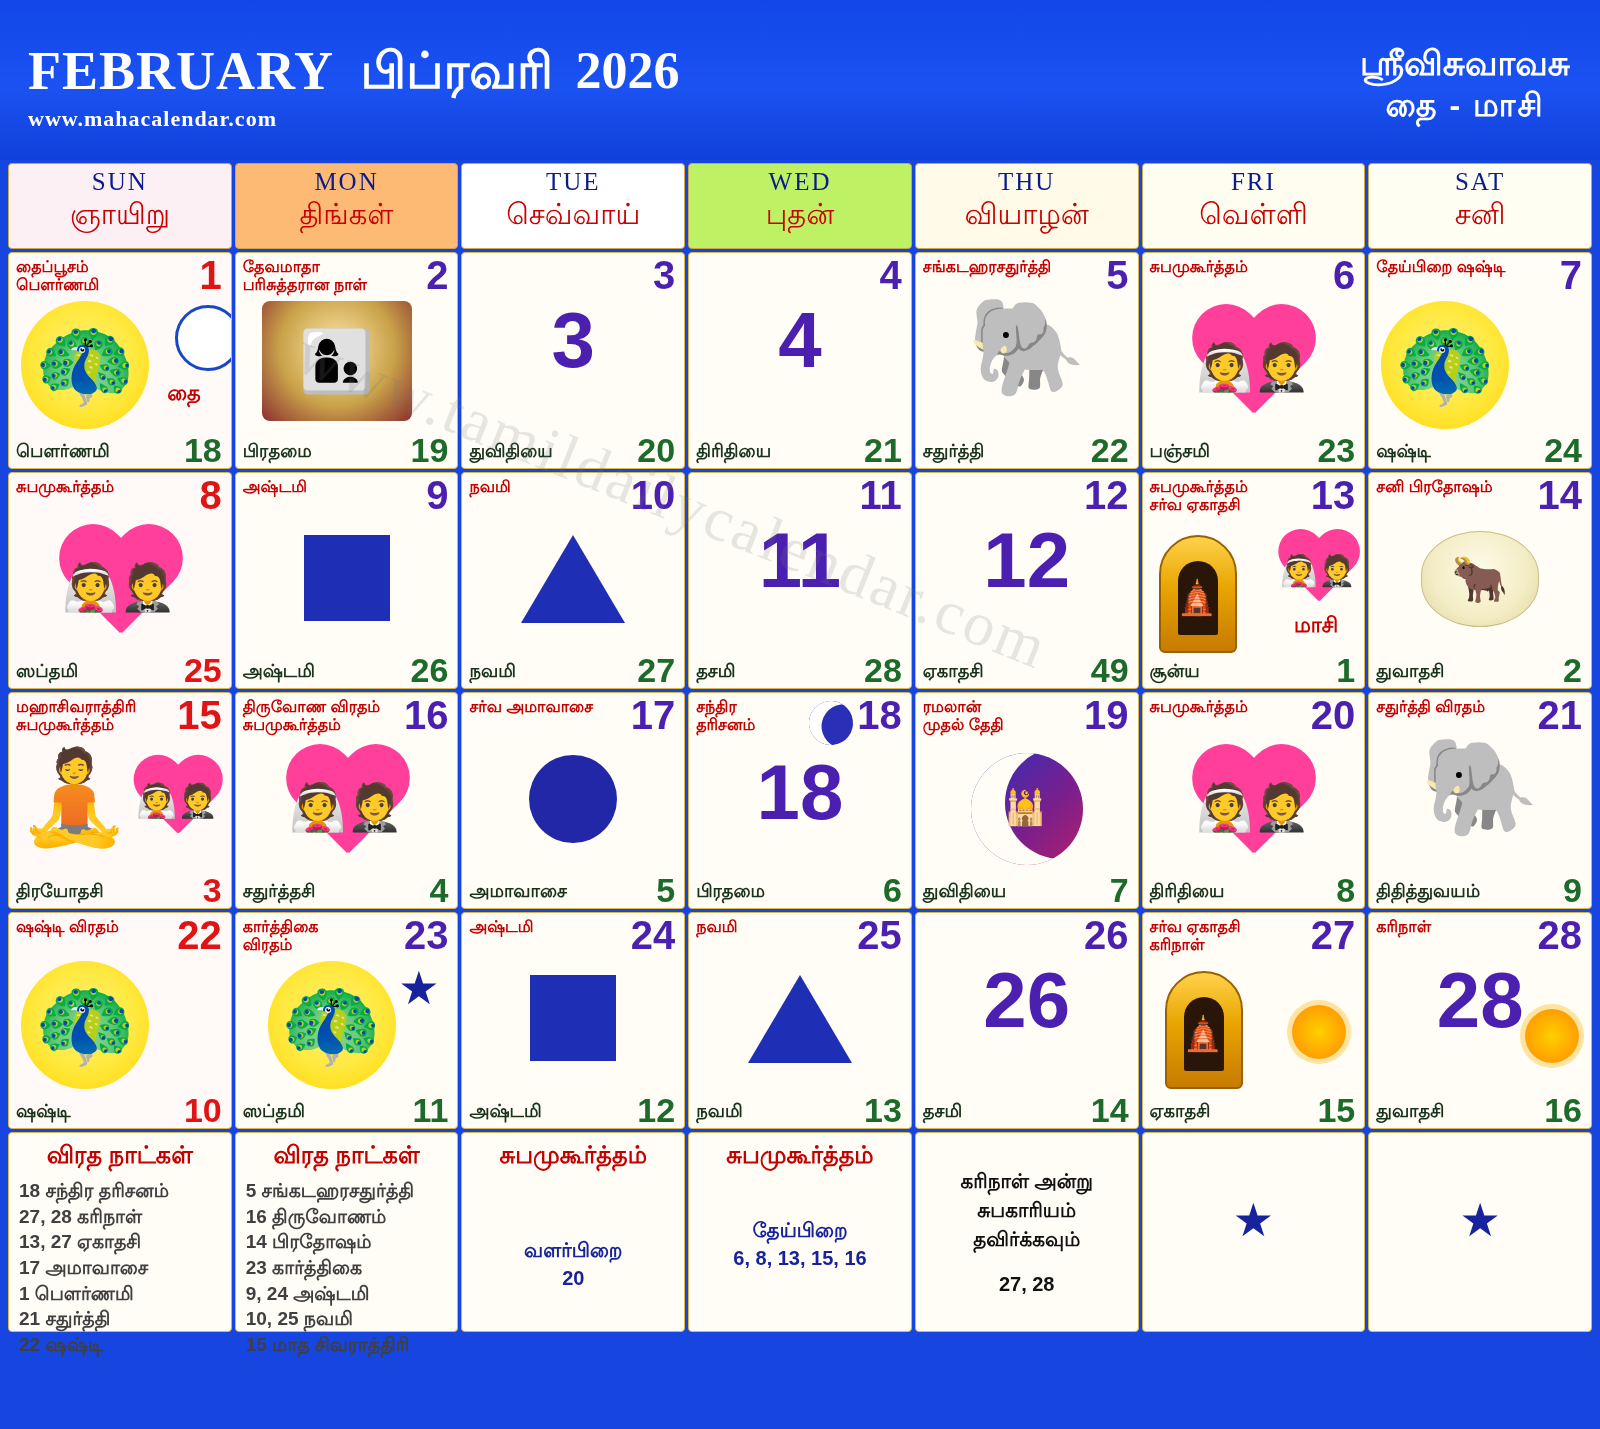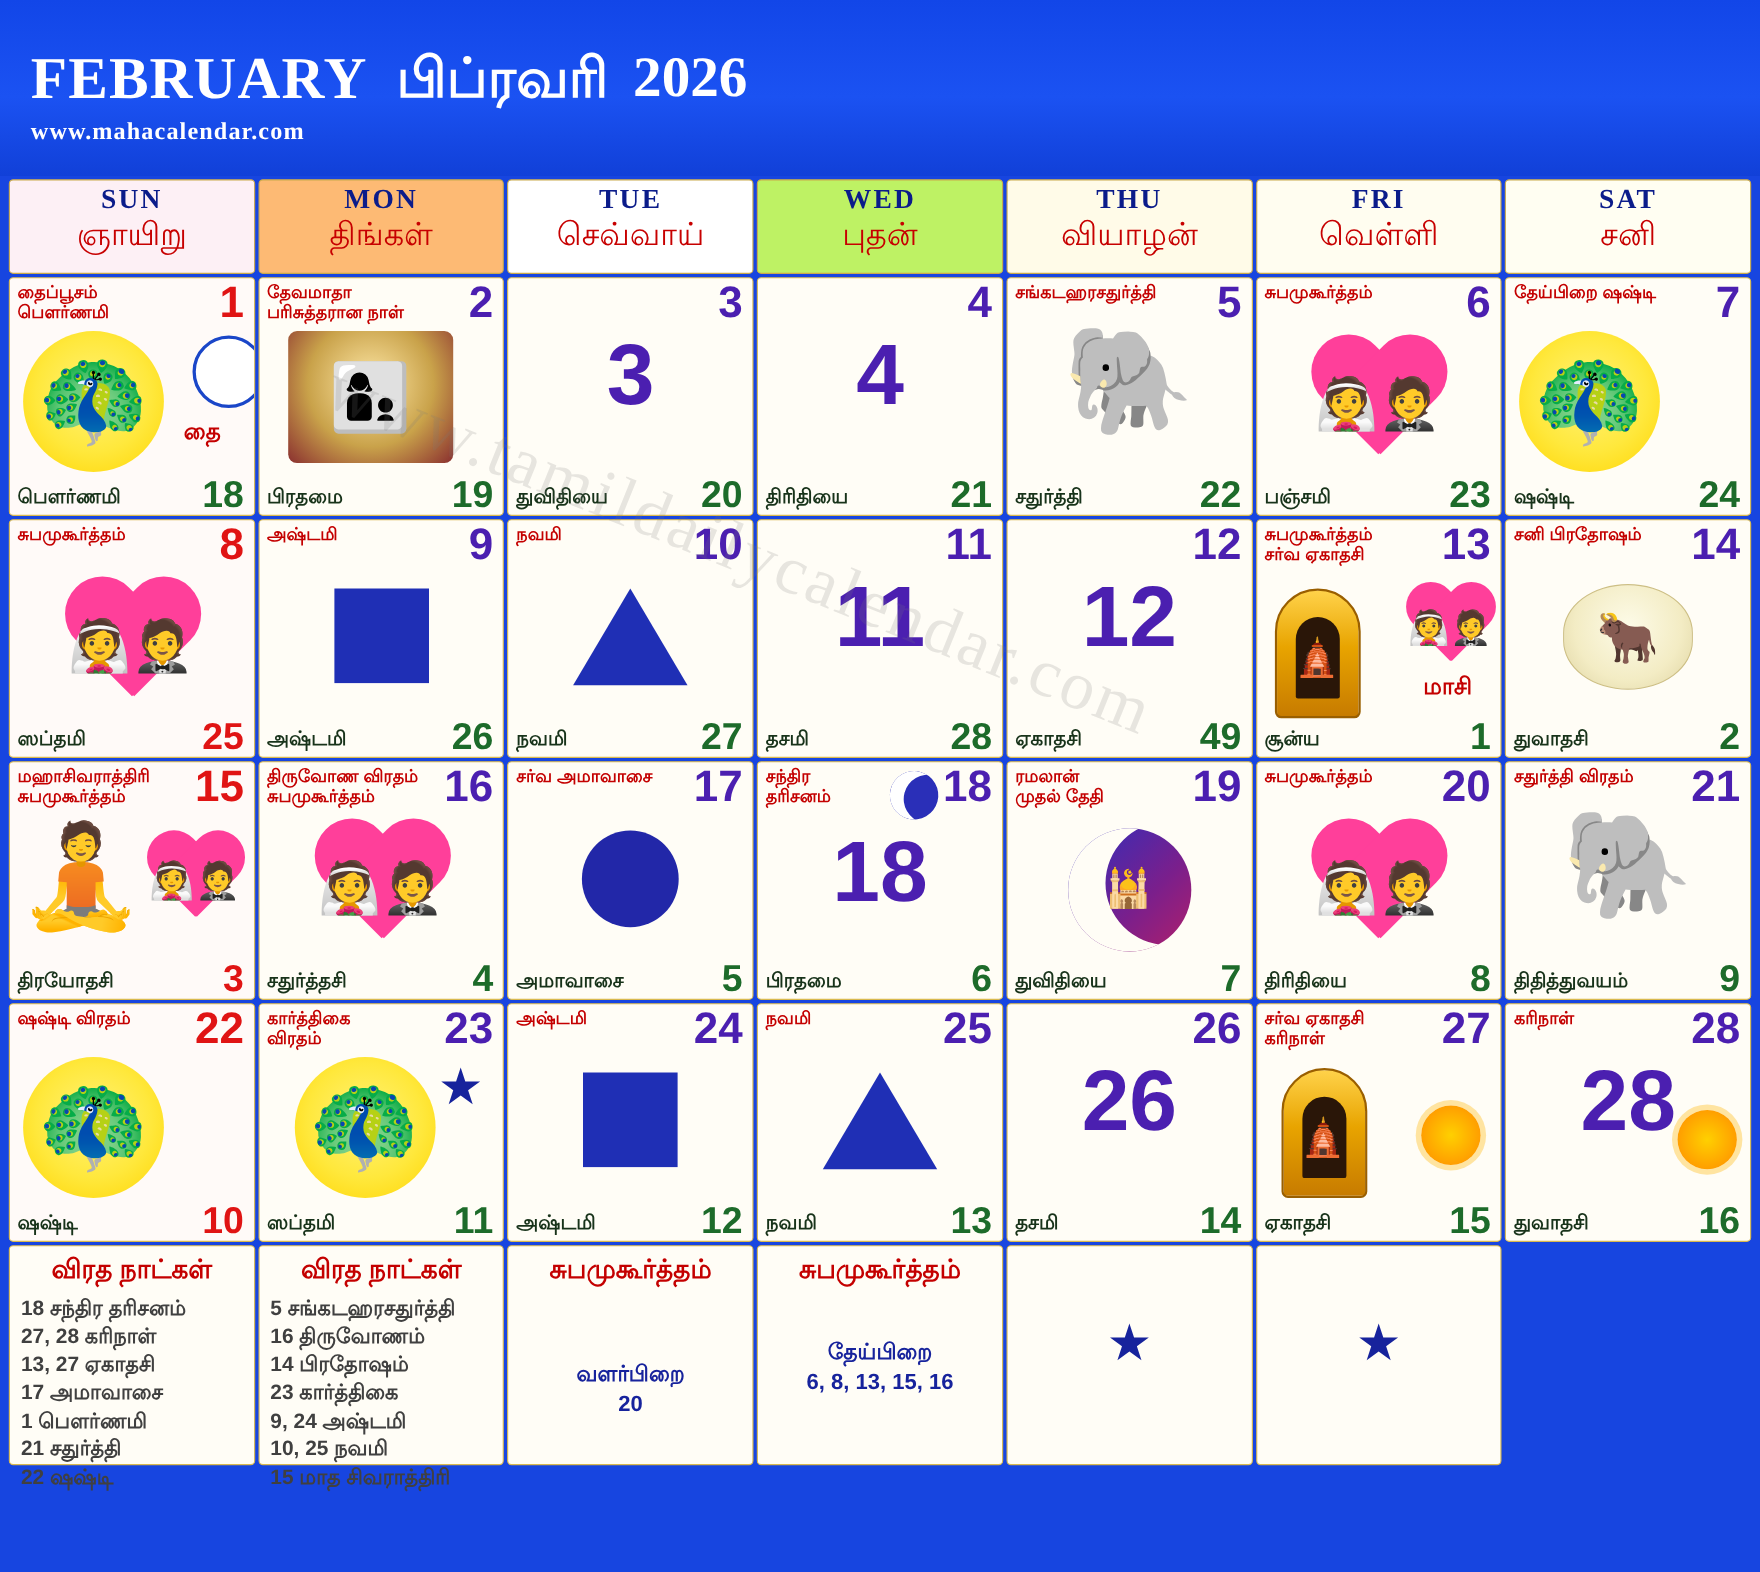--- a/index.html
+++ b/index.html
@@ -74,21 +74,21 @@
   .dayhead {
     height: 86px;
     border: 1px solid #caa94a;
     border-radius: 4px;
     text-align:center;
     padding-top: 4px;
     background: #f7f3e2;
   }
   .dh-en {
     font-family:"Liberation Serif", serif;
-    font-weight:bold;
+    font-weight:normal;
     font-size: 25px;
     letter-spacing: 2px;
     color:#0b1c8a;
   }
   .dh-ta { font-size: 29px; font-weight:normal; color:#c70000; margin-top:2px; }
   .dh0 { background:#fdf0f5; }
   .dh1 { background:#fdba74; }
   .dh2 { background:#ffffff; }
   .dh3 { background:#bef264; }
   .dh4 { background:#fffbe8; }
@@ -261,20 +261,24 @@
 
   <div class="header">
     <div class="hdr-left">
       <div style="white-space:nowrap">
         <span class="hdr-month">FEBRUARY</span>
         <span class="hdr-month-ta">பிப்ரவரி</span>
         <span class="hdr-year">2026</span>
       </div>
       <div class="hdr-site">www.mahacalendar.com</div>
     </div>
+    <div class="hdr-right">
+      <div class="hdr-year-name">ஸ்ரீவிசுவாவசு</div>
+      <div class="hdr-months-ta">தை  -  மாசி</div>
+    </div>
   </div>
 
   <div class="grid" id="grid">
       <div class="dayhead dh0">
         <div class="dh-en">SUN</div>
         <div class="dh-ta">ஞாயிறு</div>
       </div>
       <div class="dayhead dh1">
         <div class="dh-en">MON</div>
         <div class="dh-ta">திங்கள்</div>
@@ -556,20 +560,24 @@
       </div>
       <div class="footcell">
         <div class="foot-title">சுபமுகூர்த்தம்</div>
         <div class="foot-center" style="margin-top:64px">வளர்பிறை<br>20</div>
       </div>
       <div class="footcell">
         <div class="foot-title">சுபமுகூர்த்தம்</div>
         <div class="foot-center" style="margin-top:44px">தேய்பிறை<br>6, 8, 13, 15, 16</div>
       </div>
       <div class="footcell">
+        <div class="foot-note" style="margin-top:26px">கரிநாள்  அன்று<br>சுபகாரியம்<br>தவிர்க்கவும்</div>
+        <div class="foot-note" style="margin-top:16px">27,  28</div>
+      </div>
+      <div class="footcell">
         <div class="foot-star star">★</div>
       </div>
       <div class="footcell">
         <div class="foot-star star">★</div>
       </div>
     </div>
 
   <div class="watermark">www.tamildailycalendar.com</div>
 </div>
 

